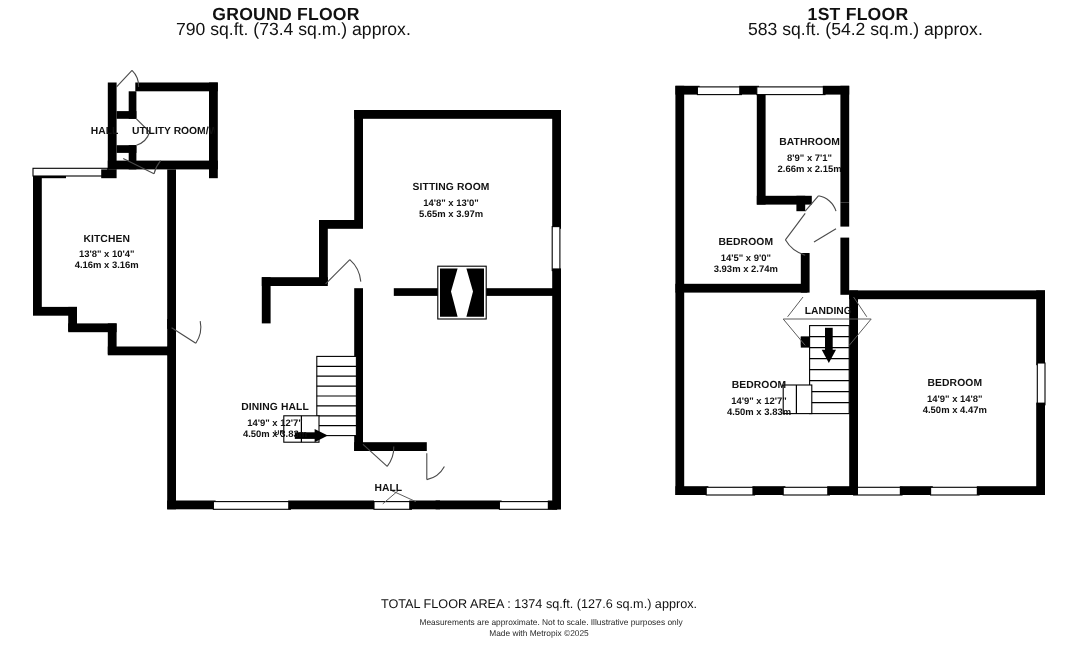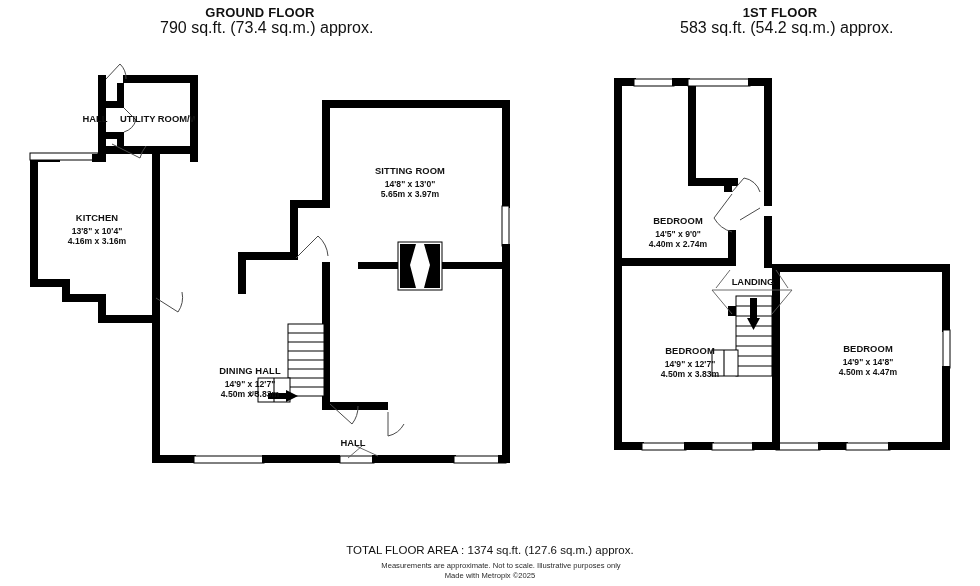--- a/index.html
+++ b/index.html
@@ -38,21 +38,21 @@
 
   .txt {
     position: absolute;
     text-align: center;
     white-space: nowrap;
     line-height: 1.18;
     font-family: "Liberation Sans", sans-serif;
     color: #111111;
   }
   .floor-title {
-    font-size: 13px;
+    font-size: 16px;
     font-weight: 700;
     letter-spacing: 0.2px;
   }
   .floor-sub {
     font-size: 16px;
     font-weight: 400;
   }
   .room-name {
     font-size: 9.4px;
     font-weight: 700;
@@ -324,25 +324,30 @@
   <div class="txt room-label-block" style="left:190px; top:360px; width:120px;">
     <span class="room-name">DINING HALL</span>
     <span class="room-dim">14'9"  x 12'7"</span>
     <span class="room-dim">4.50m  x 3.83m</span>
   </div>
 
   <div class="txt tiny-label" style="left:240px; top:390px; width:28px;">UP</div>
 
   <div class="txt plain-label" style="left:330px; top:437px; width:46px;">HALL</div>
 
+  <div class="txt room-label-block" style="left:678px; top:119px; width:116px;">
+    <span class="room-name">BATHROOM</span>
+    <span class="room-dim">8'9"  x 7'1"</span>
+    <span class="room-dim">2.66m  x 2.15m</span>
+  </div>
 
   <div class="txt room-label-block" style="left:620px; top:210px; width:116px;">
     <span class="room-name">BEDROOM</span>
     <span class="room-dim">14'5"  x 9'0"</span>
-    <span class="room-dim">4.40m  x 2.74m</span>
+    <span class="room-dim">3.93m  x 2.74m</span>
   </div>
 
   <div class="txt room-label-block" style="left:630px; top:340px; width:120px;">
     <span class="room-name">BEDROOM</span>
     <span class="room-dim">14'9"  x 12'7"</span>
     <span class="room-dim">4.50m  x 3.83m</span>
   </div>
 
   <div class="txt room-label-block" style="left:808px; top:338px; width:120px;">
     <span class="room-name">BEDROOM</span>

